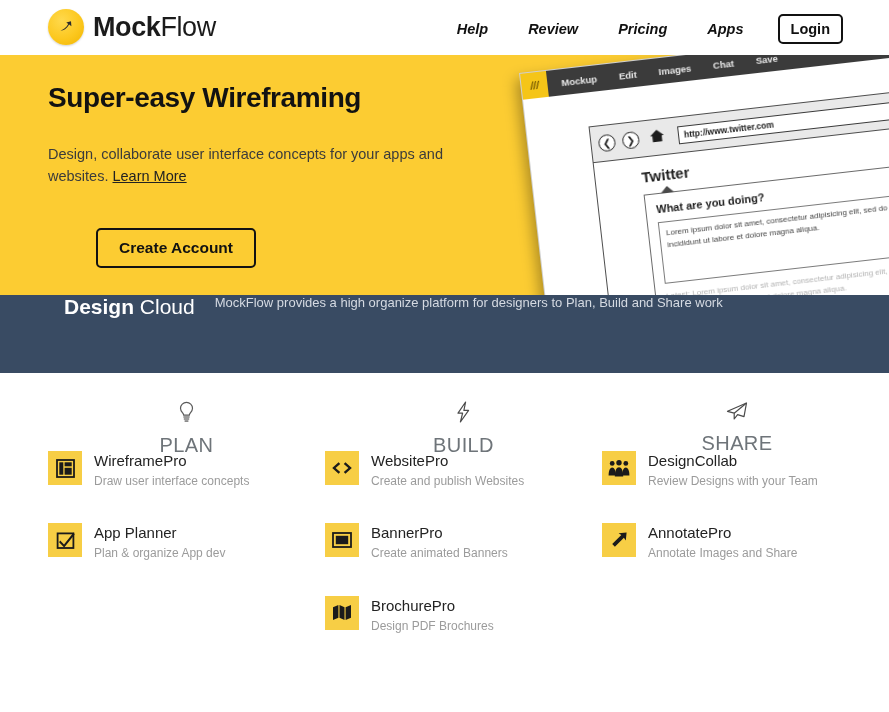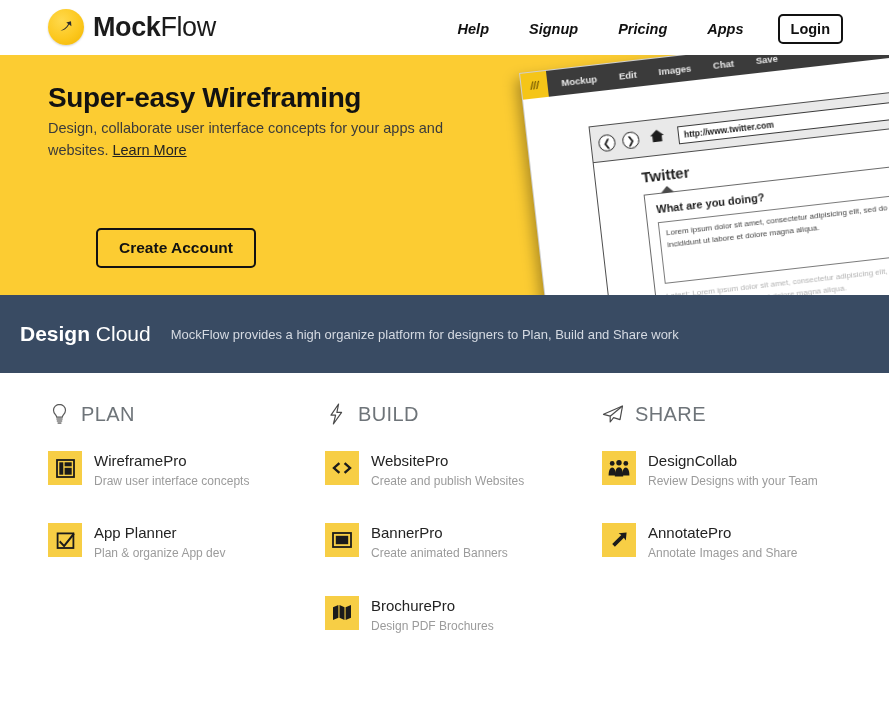--- a/index.html
+++ b/index.html
@@ -58,21 +58,21 @@
     height: 240px;
     background: #fccc32;
     overflow: hidden;
   }
   .hero-copy { position: absolute; left: 48px; top: 22px; width: 430px; }
   .hero h1 {
     font-size: 28px; font-weight: 700; color: #121212;
     letter-spacing: -.4px; line-height: 1.1; margin-top: 6px;
   }
   .hero p {
-    margin-top: 4px;
+    margin-top: 30px;
     font-size: 14.5px; color: #3b3b3b; line-height: 1.5;
   }
   .hero p .learn { color: #222; }
   .cta {
     position: absolute; left: 48px; top: 173px;
     display: inline-block;
     border: 2px solid #121212; border-radius: 5px;
     padding: 9px 21px;
     font-size: 15.5px; font-weight: 700; color: #121212;
     text-decoration: none; background: transparent;
@@ -152,38 +152,38 @@
     height: 62px; padding: 5px 6px;
     font-size: 8px; color: #444; line-height: 1.45;
   }
   .latest {
     margin-top: 7px; font-size: 8px; color: #b3b3b3; line-height: 1.45;
   }
 
   
   .cloudbar {
     height: 78px; background: #394b63;
-    display: flex; align-items: center;
-    padding-left: 20px;
+    display: flex; 
+    padding-left: 64px;
   }
   .cloud-title { font-size: 21px; color: #ffffff; font-weight: 400; }
   .cloud-title b { font-weight: 700; }
   .cloud-sub {
     margin-left: 20px; font-size: 13px; color: #d5dae2;
   }
 
   
   .products {
     display: flex; padding: 28px 0 0 48px; background: #fff;
   }
   .col { width: 277px; }
   .col:nth-child(3) { width: 270px; }
   .col-head {
     display: flex; align-items: center; gap: 11px;
-    margin-bottom: 24px; height: 26px;
+    margin-bottom: 24px; height: 26px; flex-direction: column;
   }
   .col-head .hicon {
     width: 22px; height: 24px;
     display: flex; align-items: center; justify-content: center;
     color: #4a4a4a;
   }
   .col-head .htitle {
     font-size: 20px; color: #6e7479; letter-spacing: .4px;
   }
   .item {
@@ -213,21 +213,21 @@
     <span class="logo-mark">
       <svg width="18" height="18" viewBox="0 0 18 18">
         <path d="M3.5 12.5 C6 12.8 9.5 11 12.2 6.4 L14.4 8.2 L14.0 3.2 L9.3 4.6 L11.3 5.9 C8.8 10.0 6.0 11.6 3.5 12.5 Z" fill="#2b2b2b"></path>
       </svg>
     </span>
     <span class="logo-text"><b>Mock</b><span>Flow</span></span>
   </div>
 
   <nav class="nav">
     <a href="#">Help</a>
-    <a href="#">Signup</a>
+    <a href="#">Review</a>
     <a href="#">Pricing</a>
     <a href="#">Apps</a>
     <a href="#" class="login">Login</a>
   </nav>
 </div>
 
 <div class="hero">
   <div class="hero-copy">
     <h1>Super-easy Wireframing</h1>
     <p><span>Design, collaborate user interface concepts for your apps and websites. </span><a href="#" class="learn">Learn More</a></p>

